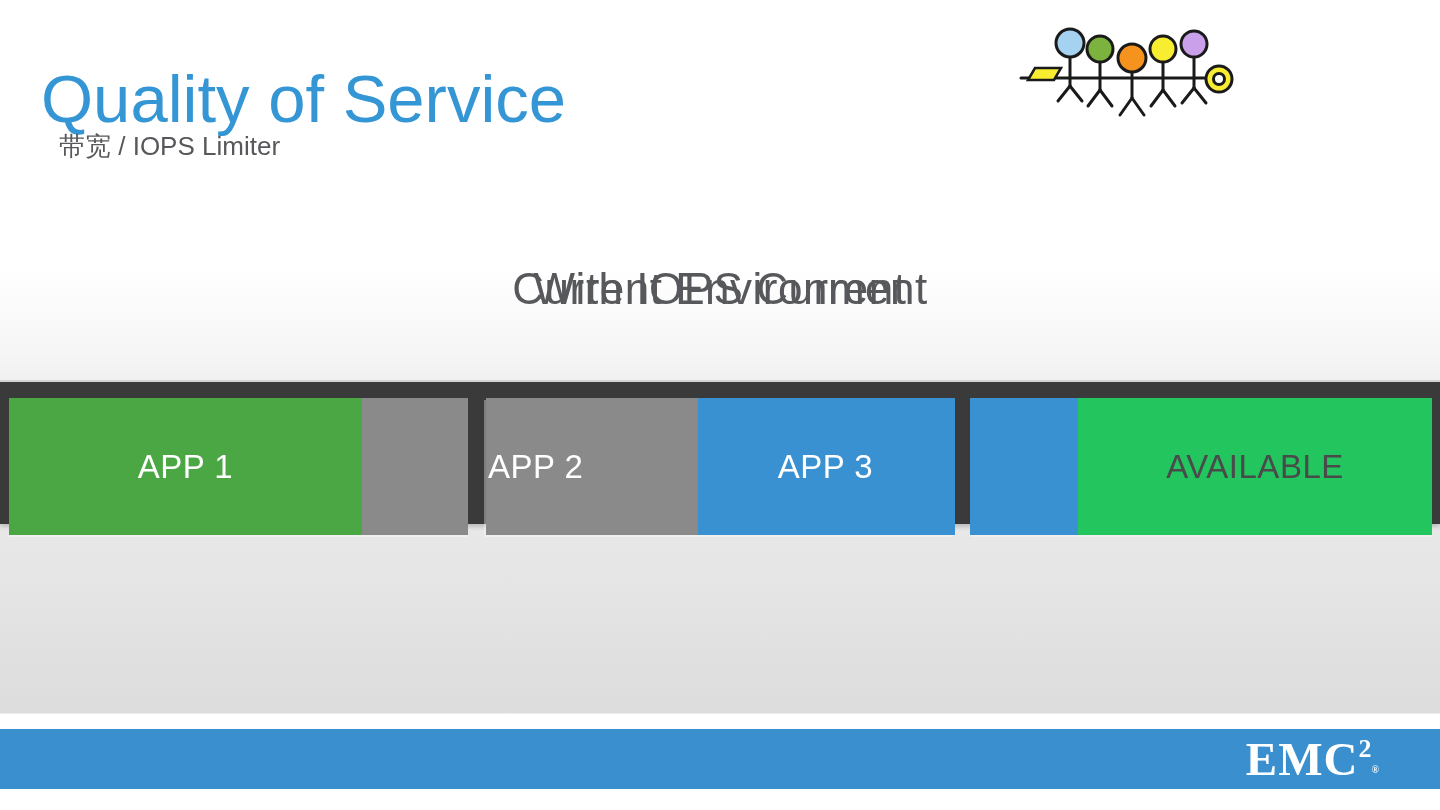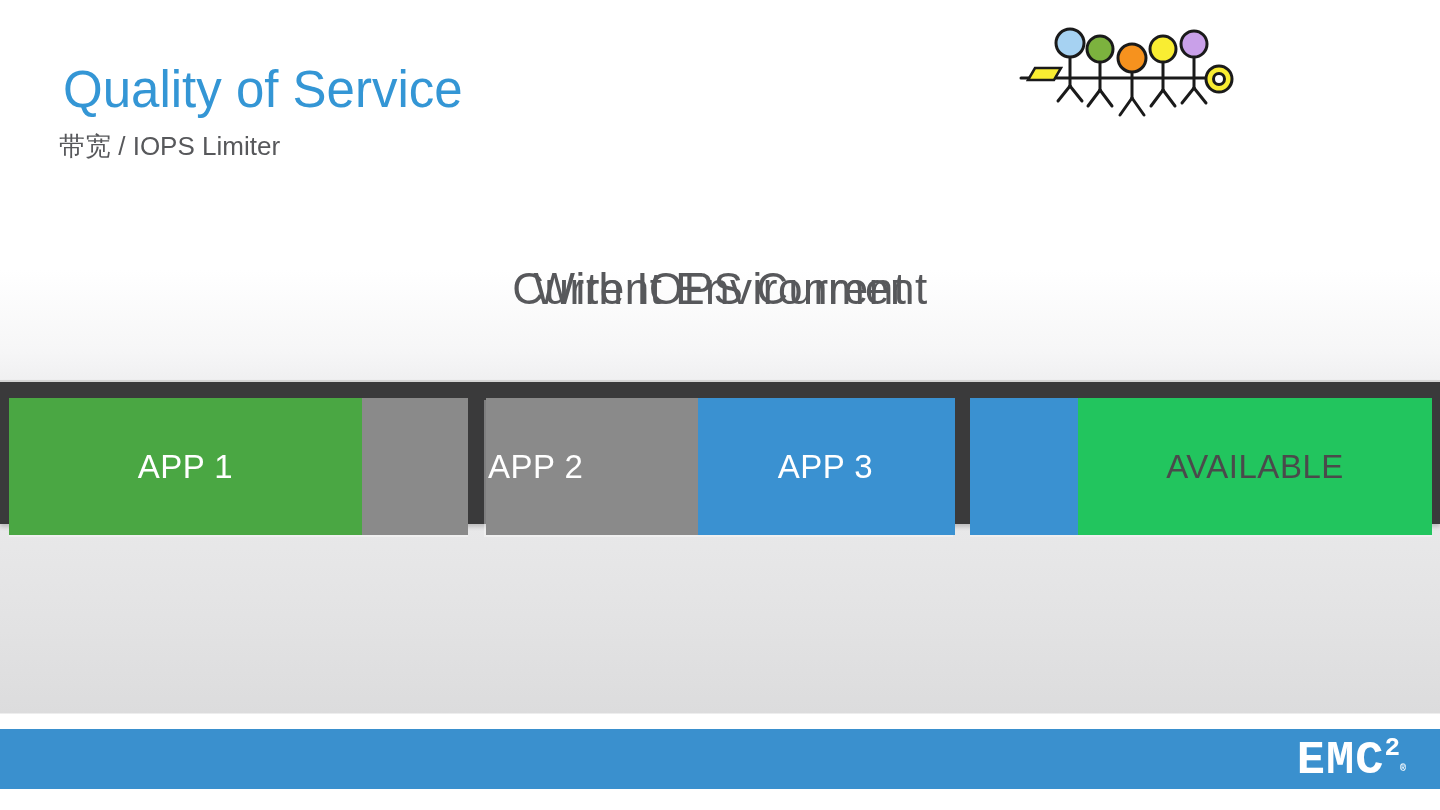--- a/index.html
+++ b/index.html
@@ -7,22 +7,22 @@
     position:relative;width:1440px;height:810px;overflow:hidden;
     font-family:"Liberation Sans","DejaVu Sans",sans-serif;
     background:linear-gradient(180deg,
       #ffffff 0px,#ffffff 270px,#f6f6f7 352px,#f0f0f1 380px,
       #eaeaeb 470px,#e7e7e8 548px,#e2e2e3 630px,#dcdcdd 713px,
       #ffffff 714px,#ffffff 810px);
   }
 
   
   .title{
-    position:absolute;left:63px;top:62px;
-    font-size:51px;line-height:1.1;color:#3496d5;letter-spacing:0;
+    position:absolute;left:41px;top:62px;
+    font-size:67px;line-height:1.1;color:#3496d5;letter-spacing:0;
   }
   .subtitle{
     position:absolute;left:59px;top:129px;
     font-size:26px;color:#57585b;
   }
 
   
   .people{position:absolute;left:1013px;top:16px;width:228px;height:112px;}
 
   
@@ -51,22 +51,22 @@
   .box-1{left:9px;width:459px;box-shadow:0 2px 0 rgba(255,255,255,0.35);}
   .box-2{left:486px;width:469px;box-shadow:-2px 2px 0 rgba(255,255,255,0.35);}
   .box-3{left:970px;width:462px;box-shadow:0 2px 0 rgba(255,255,255,0.3);}
 
   
   .footer-bar{
     position:absolute;left:0;top:729px;width:1440px;height:60px;
     background:#3a90ce;display:flex;align-items:center;justify-content:flex-end;
   }
   .emc-logo{
-    font-family:Liberation Mono, monospace;font-weight:bold;
-    color:#ffffff;font-size:47px;letter-spacing:1px;margin-right:34px;
+    font-family:Liberation Serif, serif;font-weight:bold;
+    color:#ffffff;font-size:47px;letter-spacing:1px;margin-right:61px;
     position:relative;line-height:1;
   }
   .emc-sup{font-size:26px;vertical-align:18px;letter-spacing:0;}
   .emc-reg{font-size:10px;vertical-align:2px;letter-spacing:0;}
 </style>
 </head>
 <body>
 
 <div class="slide">
 

